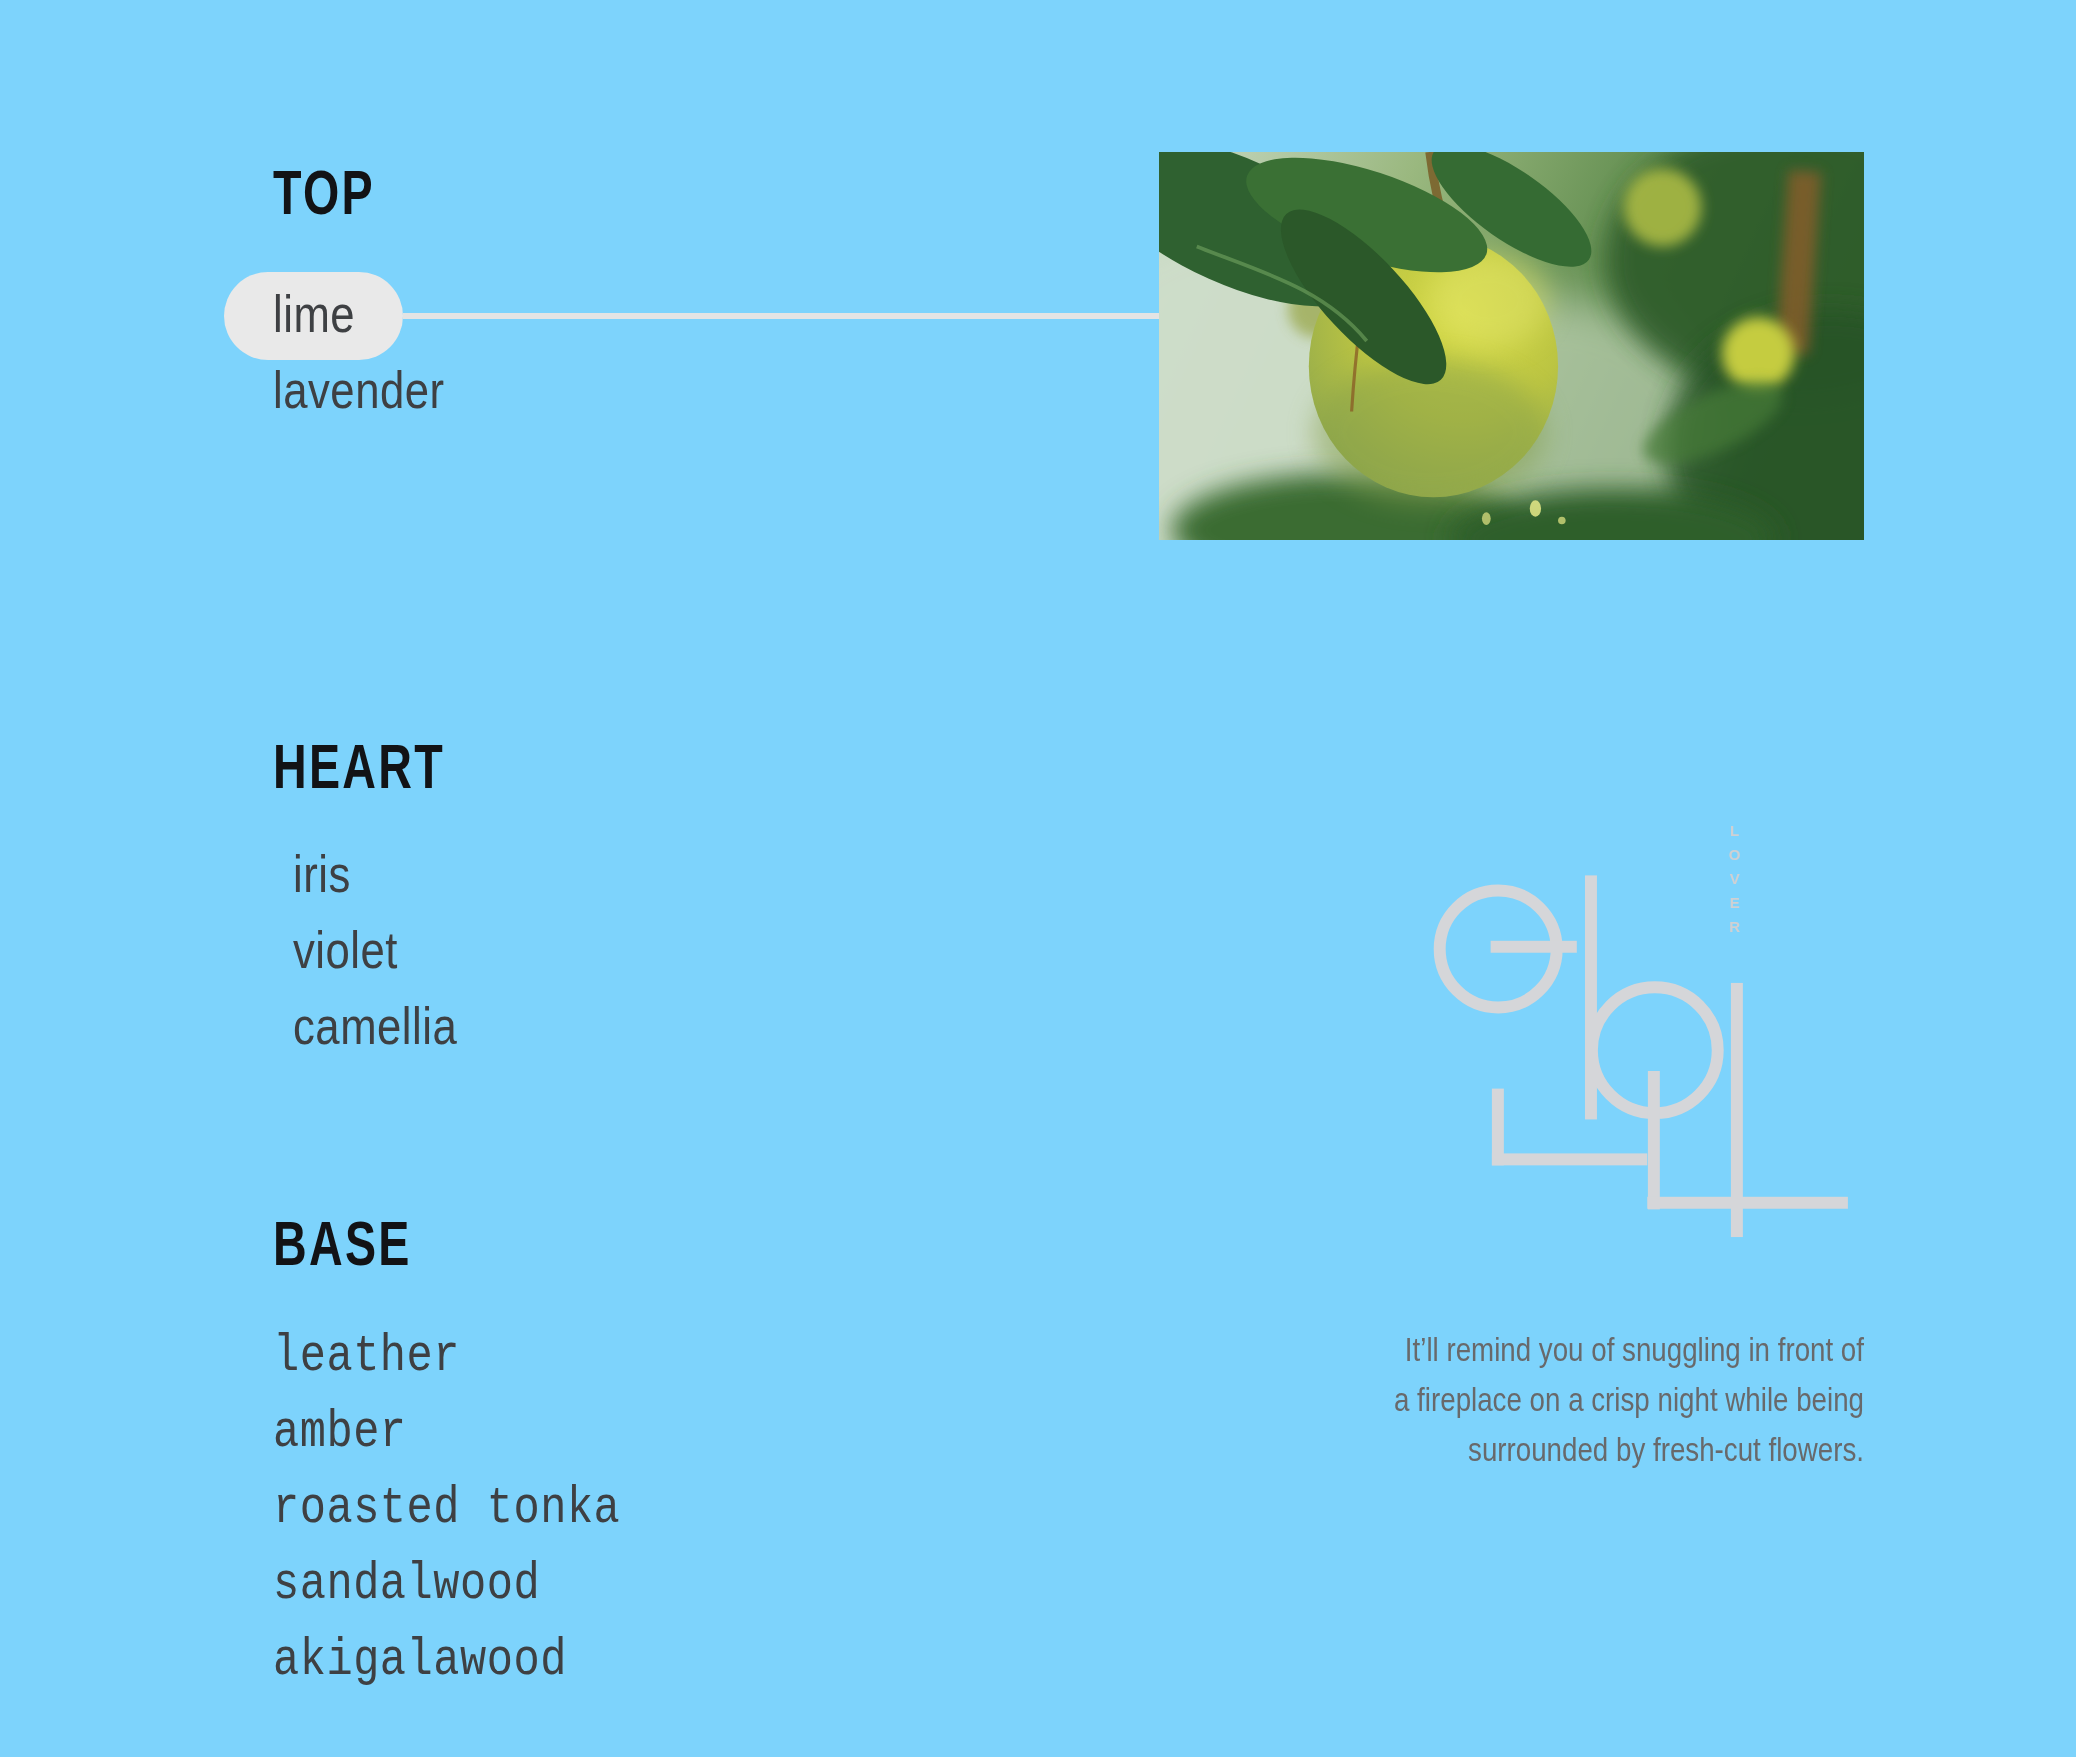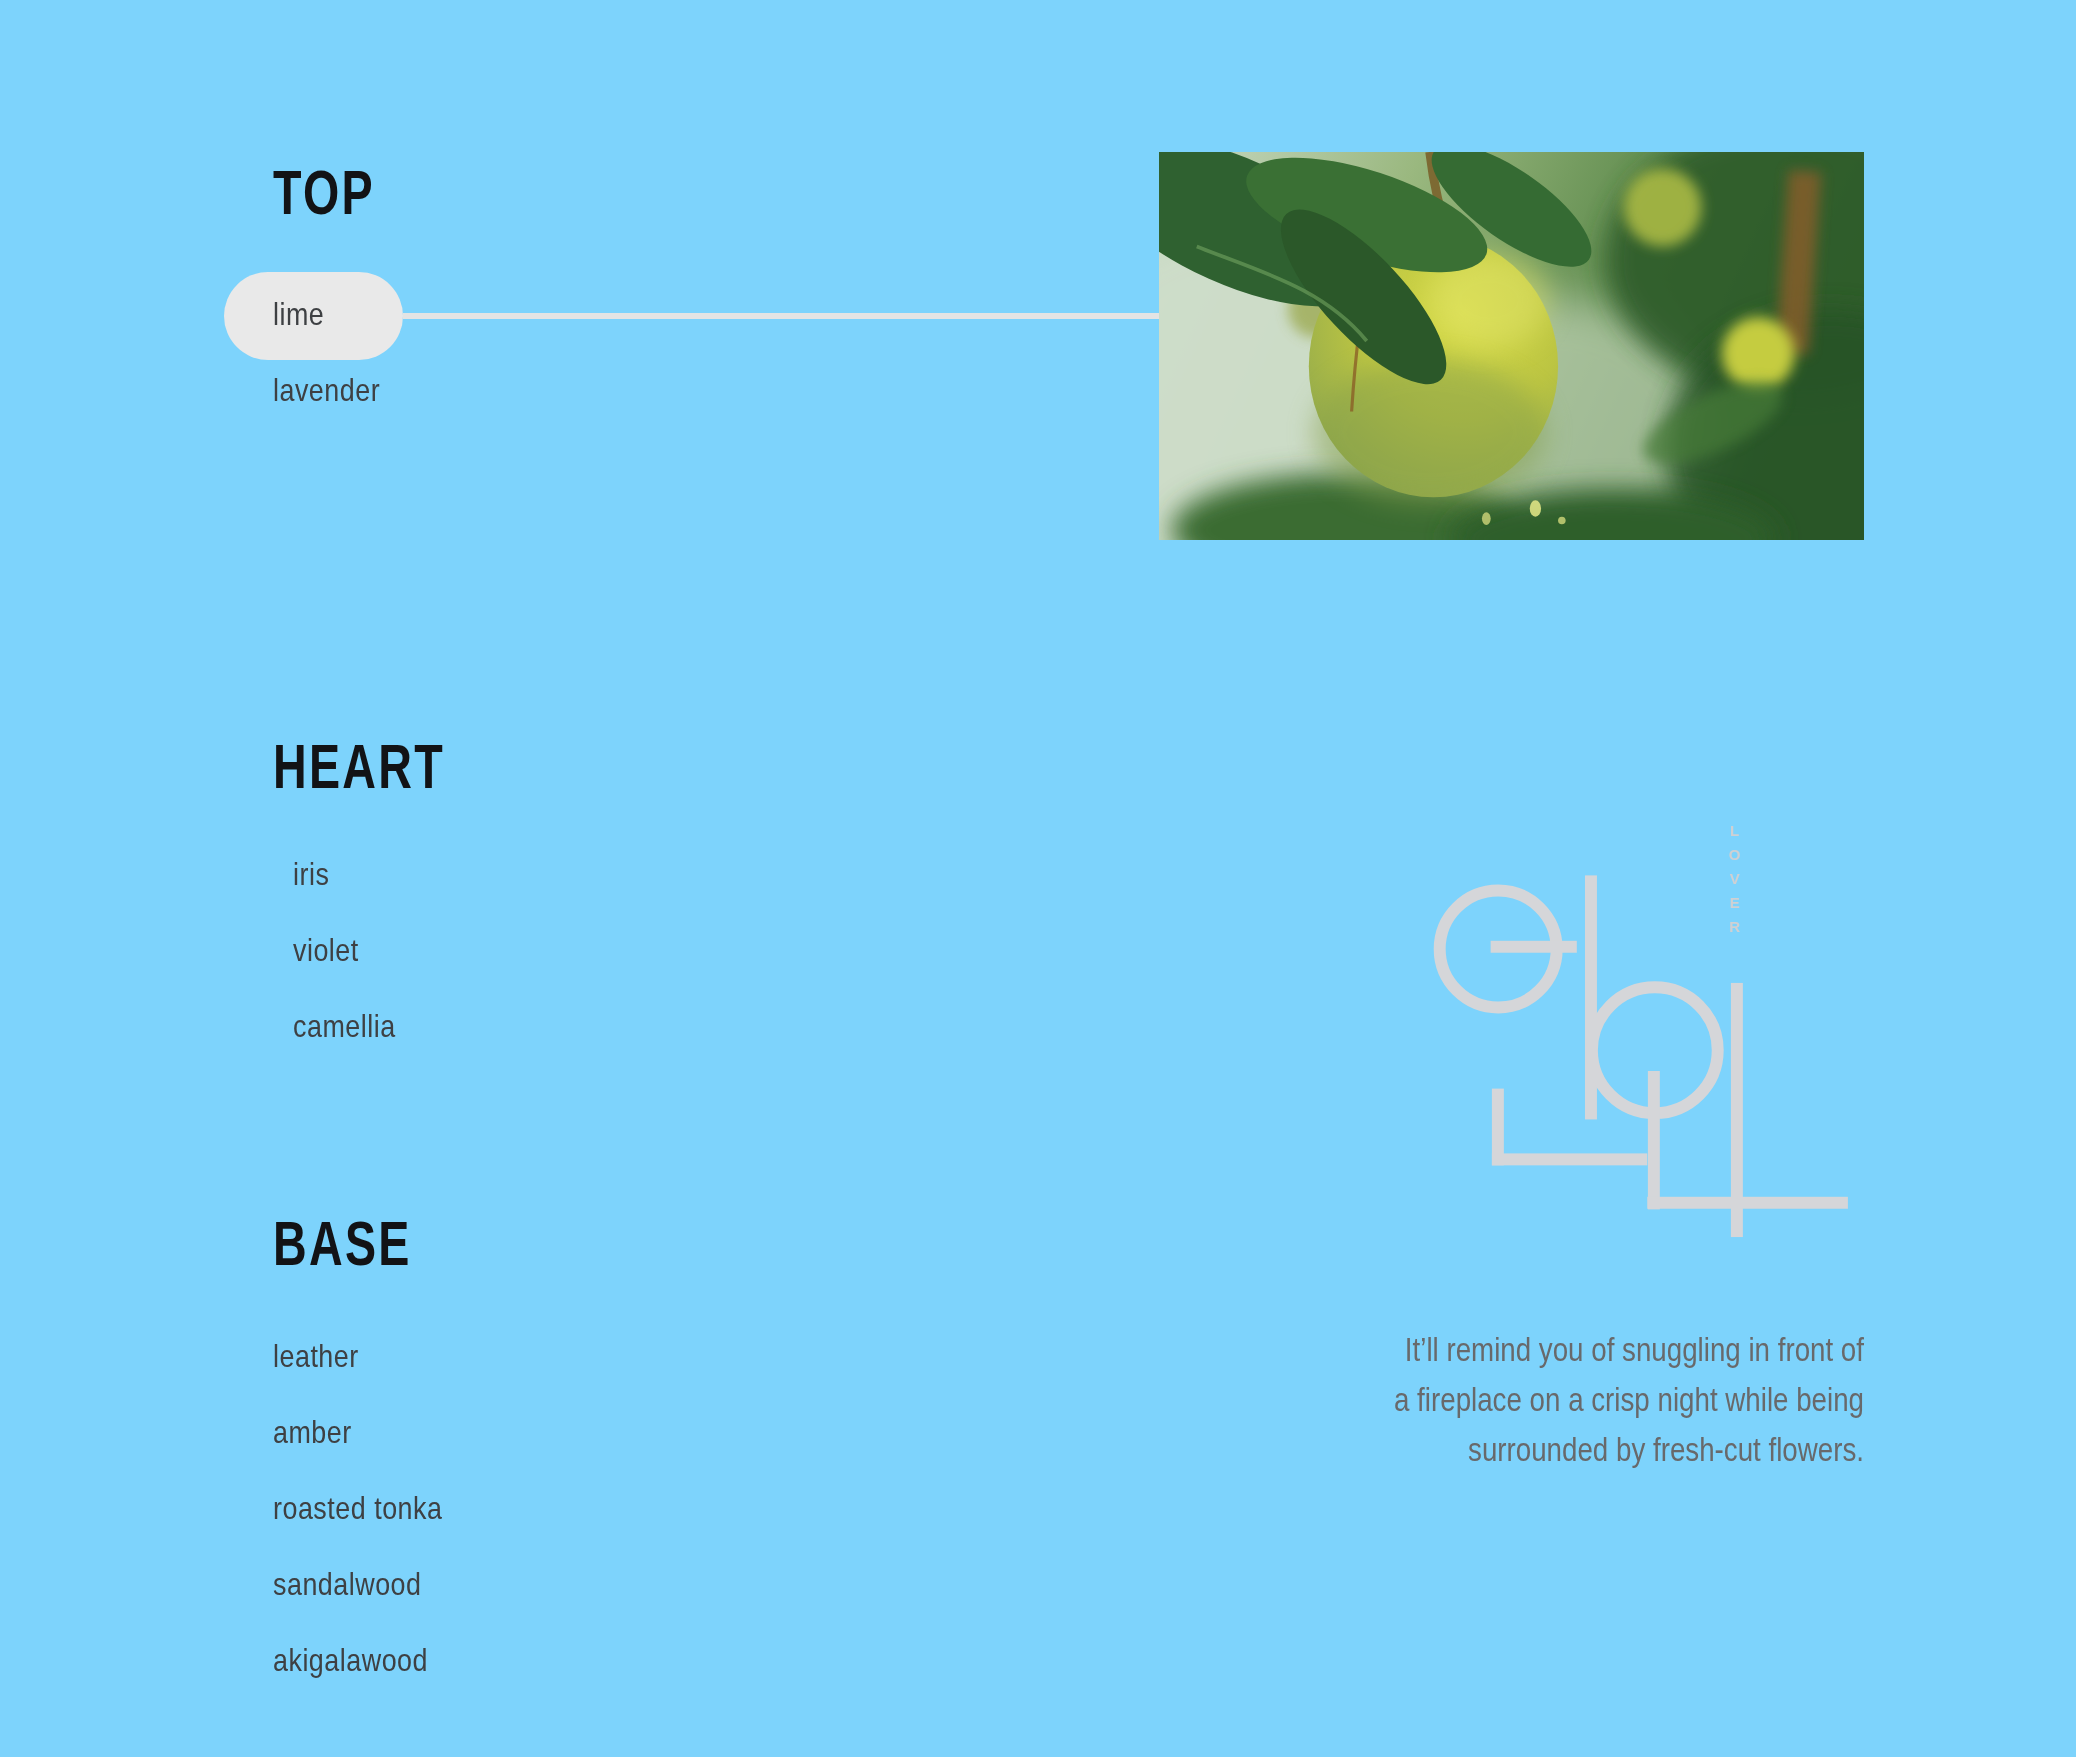--- a/index.html
+++ b/index.html
@@ -30,26 +30,26 @@
   #heading-base{top:1212px;}
   
   .notes{
     position:absolute;
     left:273px;
     margin:0;padding:0;
     list-style:none;
   }
   #notes-top{top:276px;}
   #notes-heart{top:836px;margin-left:20px;}
-  #notes-base{top:1318px;}
+  #notes-base{top:1318px;font-family:Liberation Mono, monospace;}
   .notes li{
     height:76px;
     display:flex;
     align-items:center;
-    font-size:32px;
+    font-size:52px;
     color:#3e4043;
     font-weight:400;
   }
   .notes li .txt{
     display:inline-block;
     transform:scaleX(.84);
     transform-origin:0 50%;
     white-space:nowrap;
     letter-spacing:0.6px;
   }

